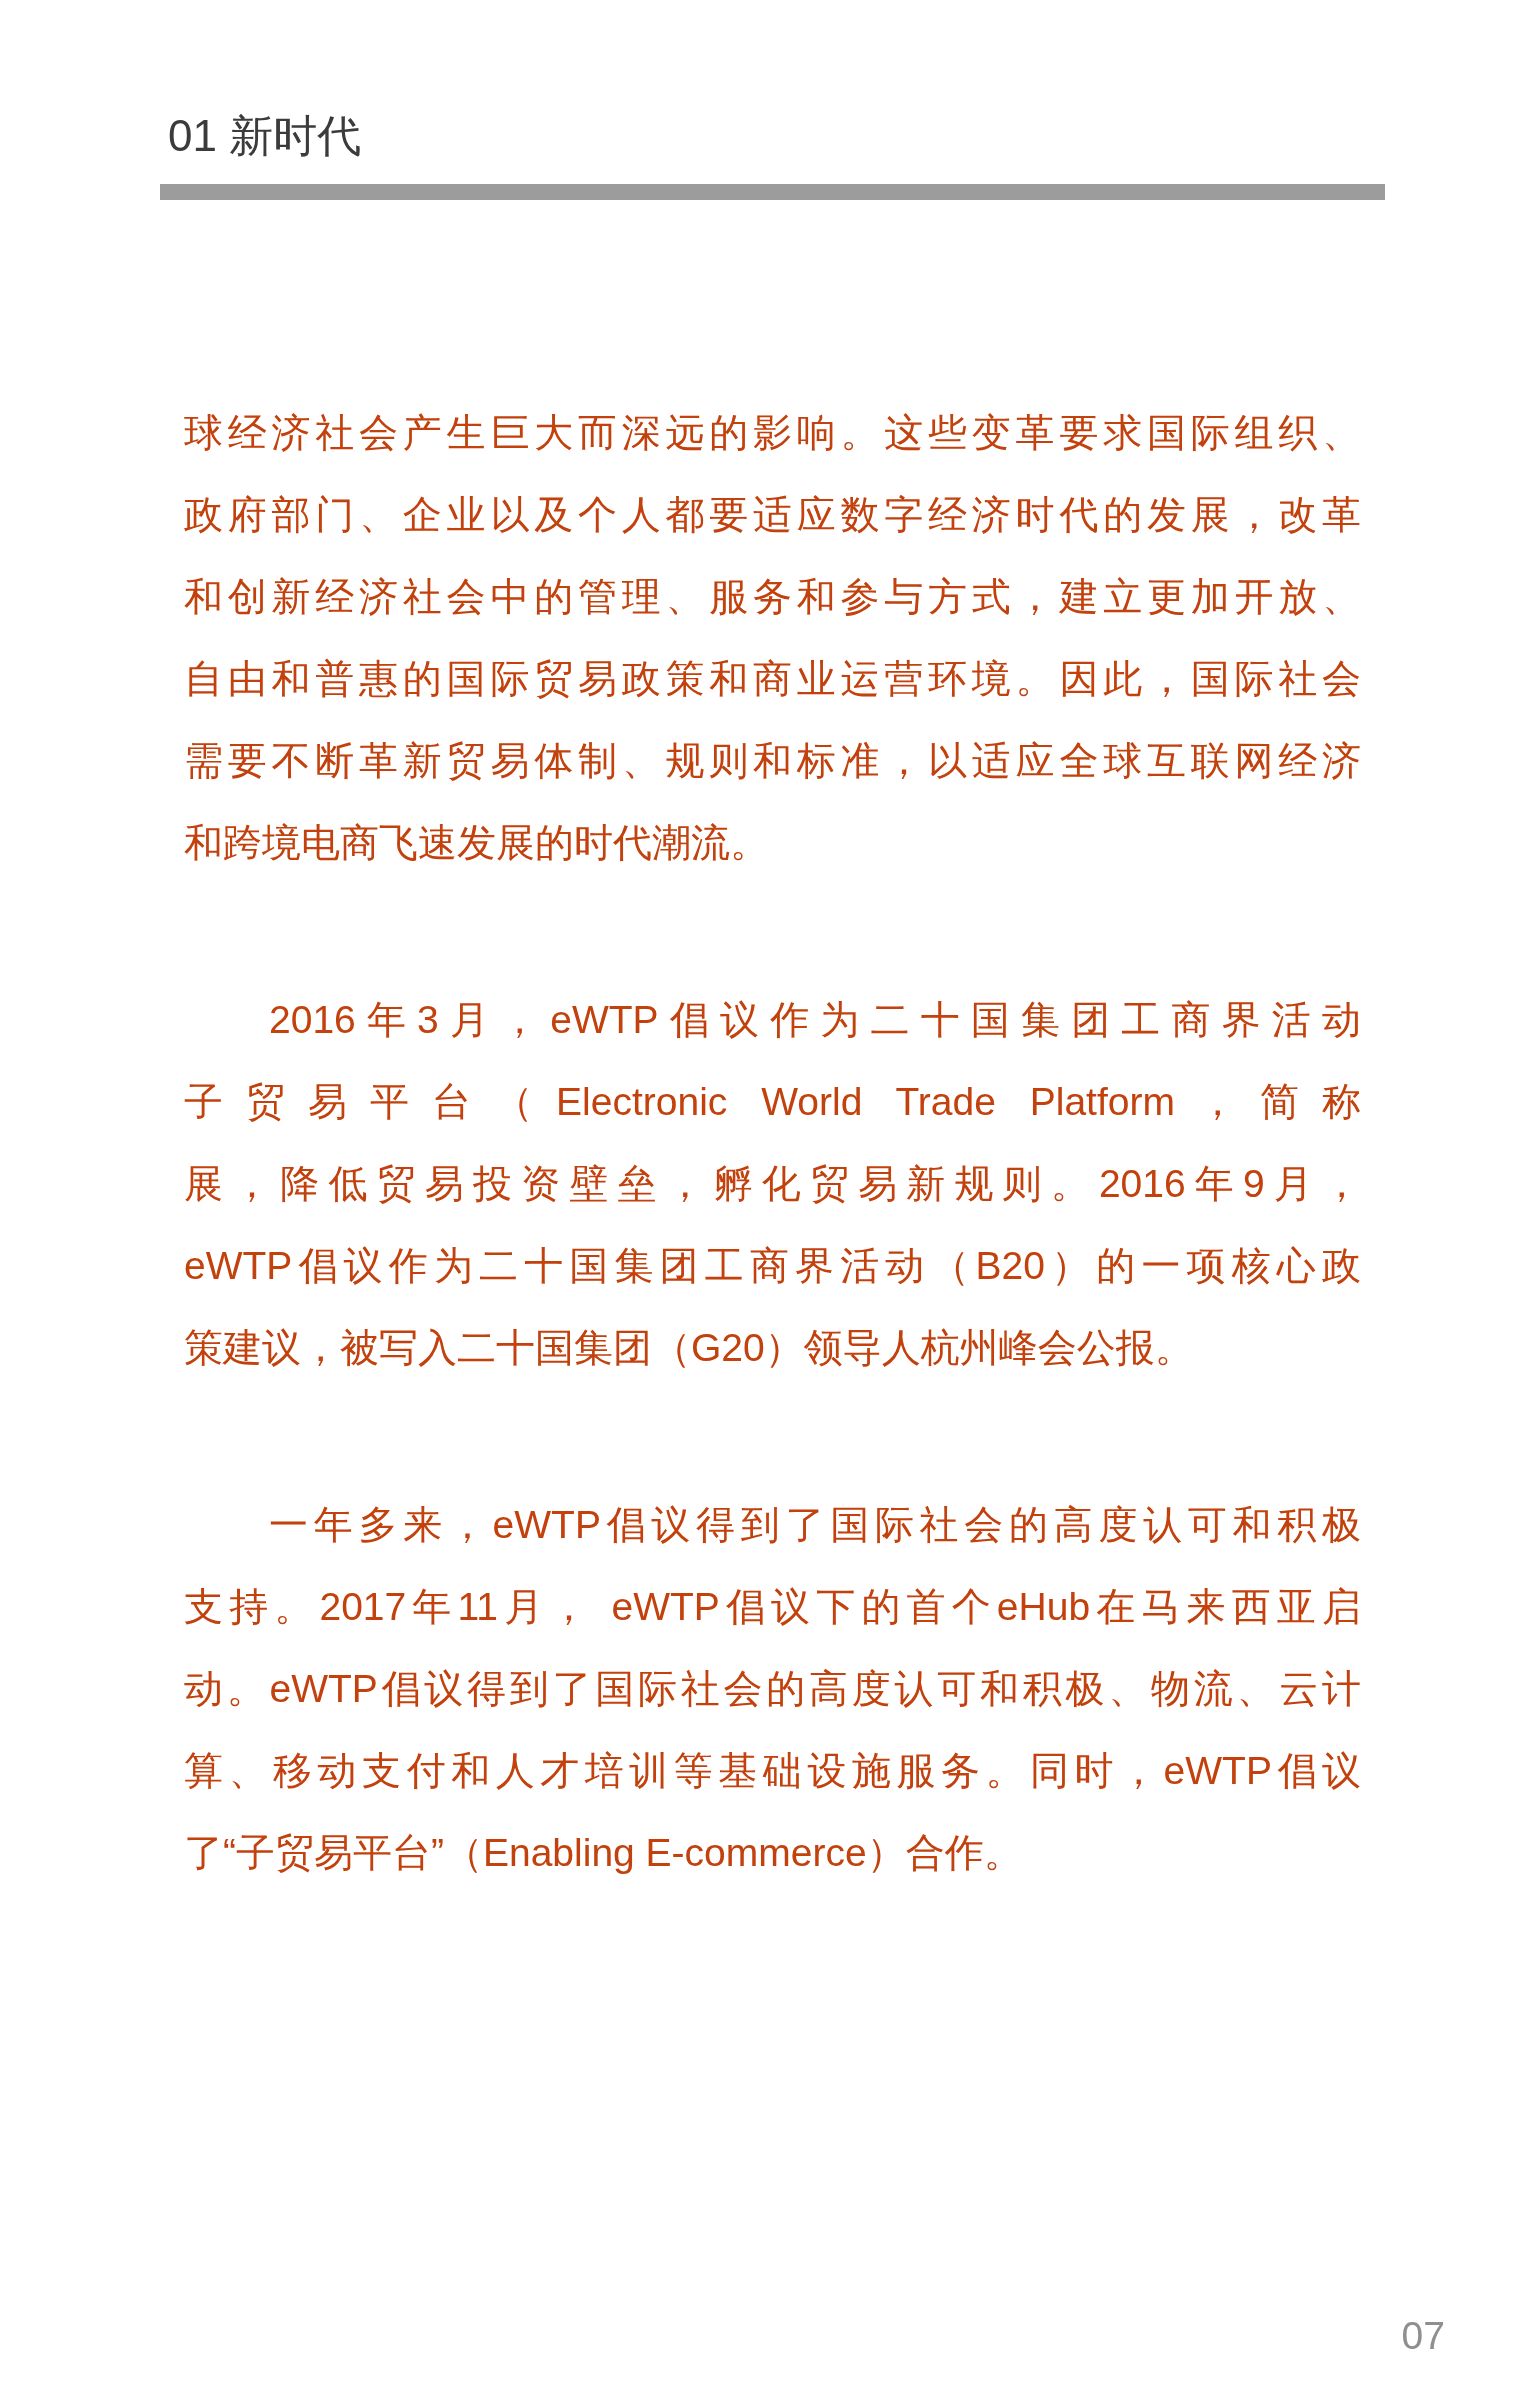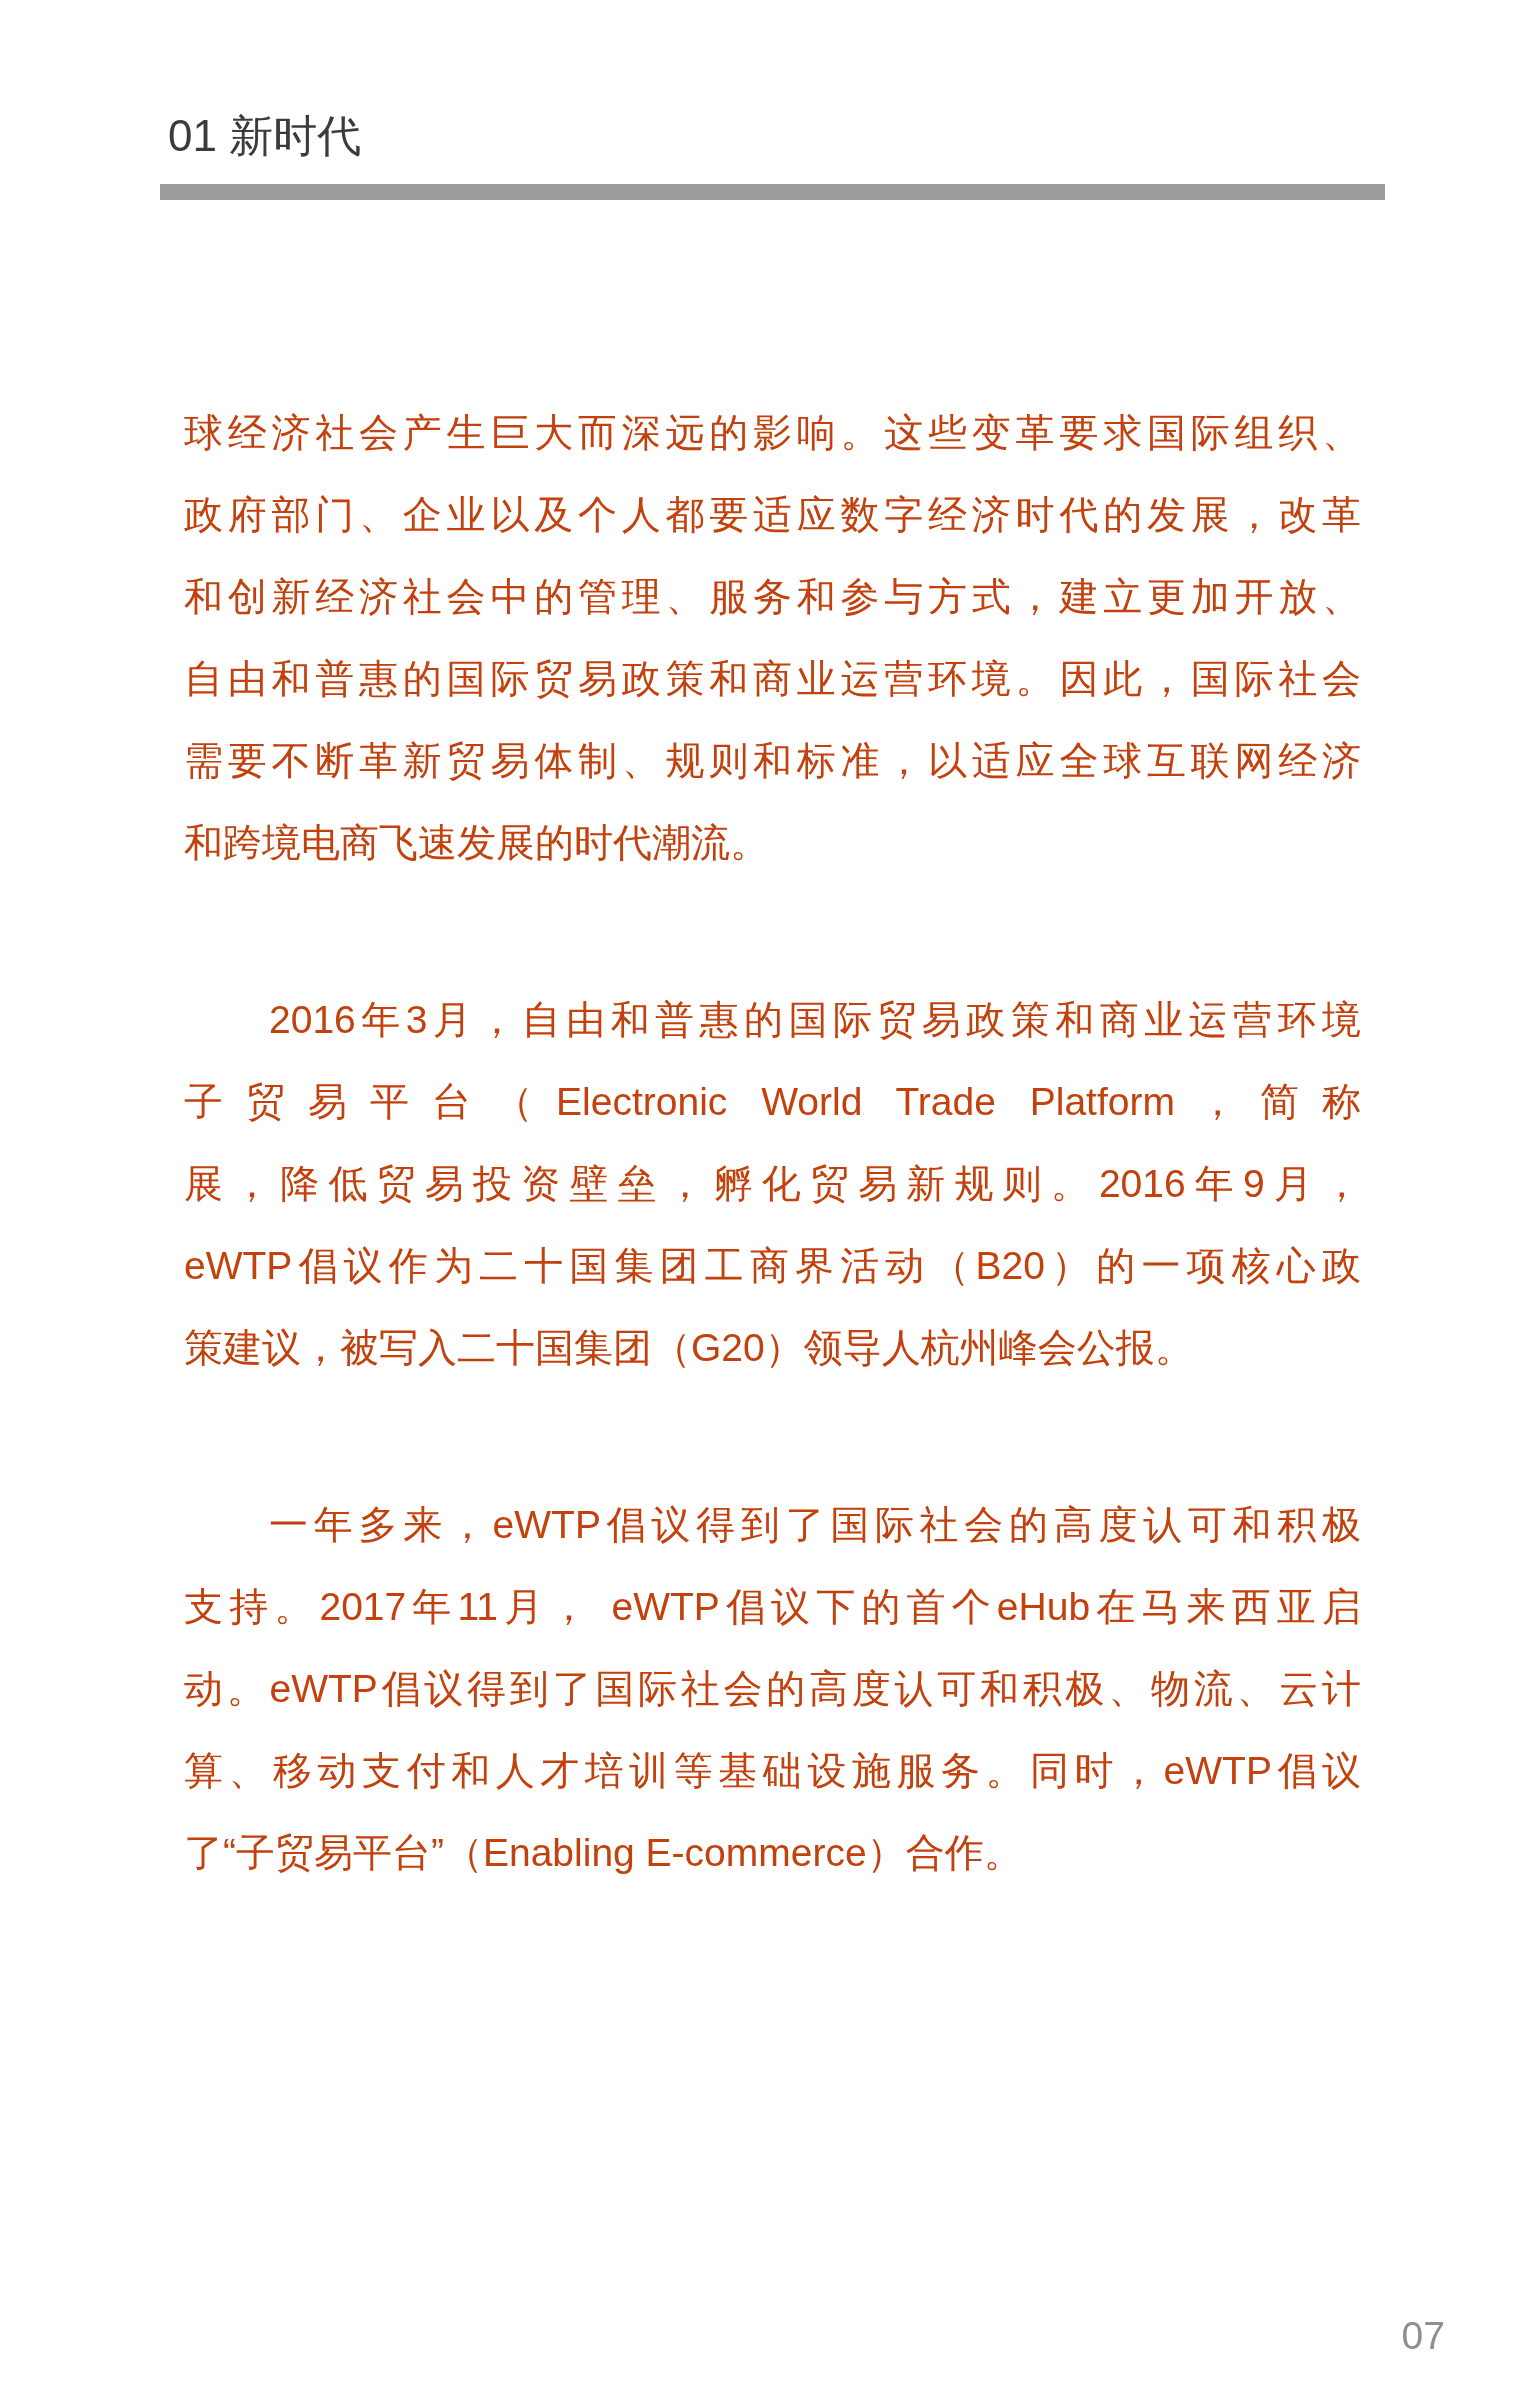--- a/index.html
+++ b/index.html
@@ -77,21 +77,21 @@
   <div class="doc-body">
       <div class="paragraph">
         <div class="line">球经济社会产生巨大而深远的影响。这些变革要求国际组织、</div>
         <div class="line">政府部门、企业以及个人都要适应数字经济时代的发展，改革</div>
         <div class="line">和创新经济社会中的管理、服务和参与方式，建立更加开放、</div>
         <div class="line">自由和普惠的国际贸易政策和商业运营环境。因此，国际社会</div>
         <div class="line">需要不断革新贸易体制、规则和标准，以适应全球互联网经济</div>
         <div class="line last">和跨境电商飞速发展的时代潮流。</div>
       </div>
       <div class="paragraph">
-        <div class="line indent">2016年3月，自由和普惠的国际贸易政策和商业运营环境</div>
+        <div class="line indent">2016年3月，eWTP倡议作为二十国集团工商界活动</div>
         <div class="line">子贸易平台（Electronic World Trade Platform，简称</div>
         <div class="line">展，降低贸易投资壁垒，孵化贸易新规则。2016年9月，</div>
         <div class="line">eWTP倡议作为二十国集团工商界活动（B20）的一项核心政</div>
         <div class="line last">策建议，被写入二十国集团（G20）领导人杭州峰会公报。</div>
       </div>
       <div class="paragraph">
         <div class="line indent">一年多来，eWTP倡议得到了国际社会的高度认可和积极</div>
         <div class="line">支持。2017年11月， eWTP倡议下的首个eHub在马来西亚启</div>
         <div class="line">动。eWTP倡议得到了国际社会的高度认可和积极、物流、云计</div>
         <div class="line">算、移动支付和人才培训等基础设施服务。同时，eWTP倡议</div>

